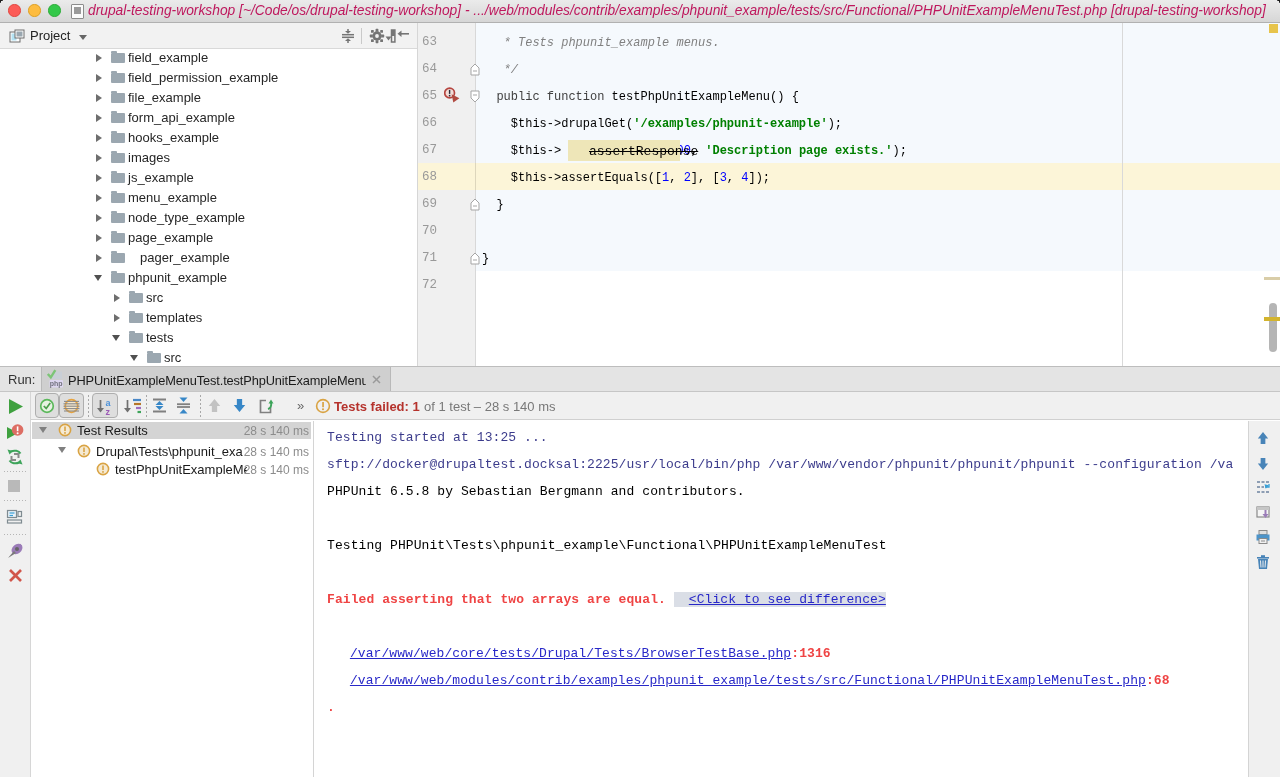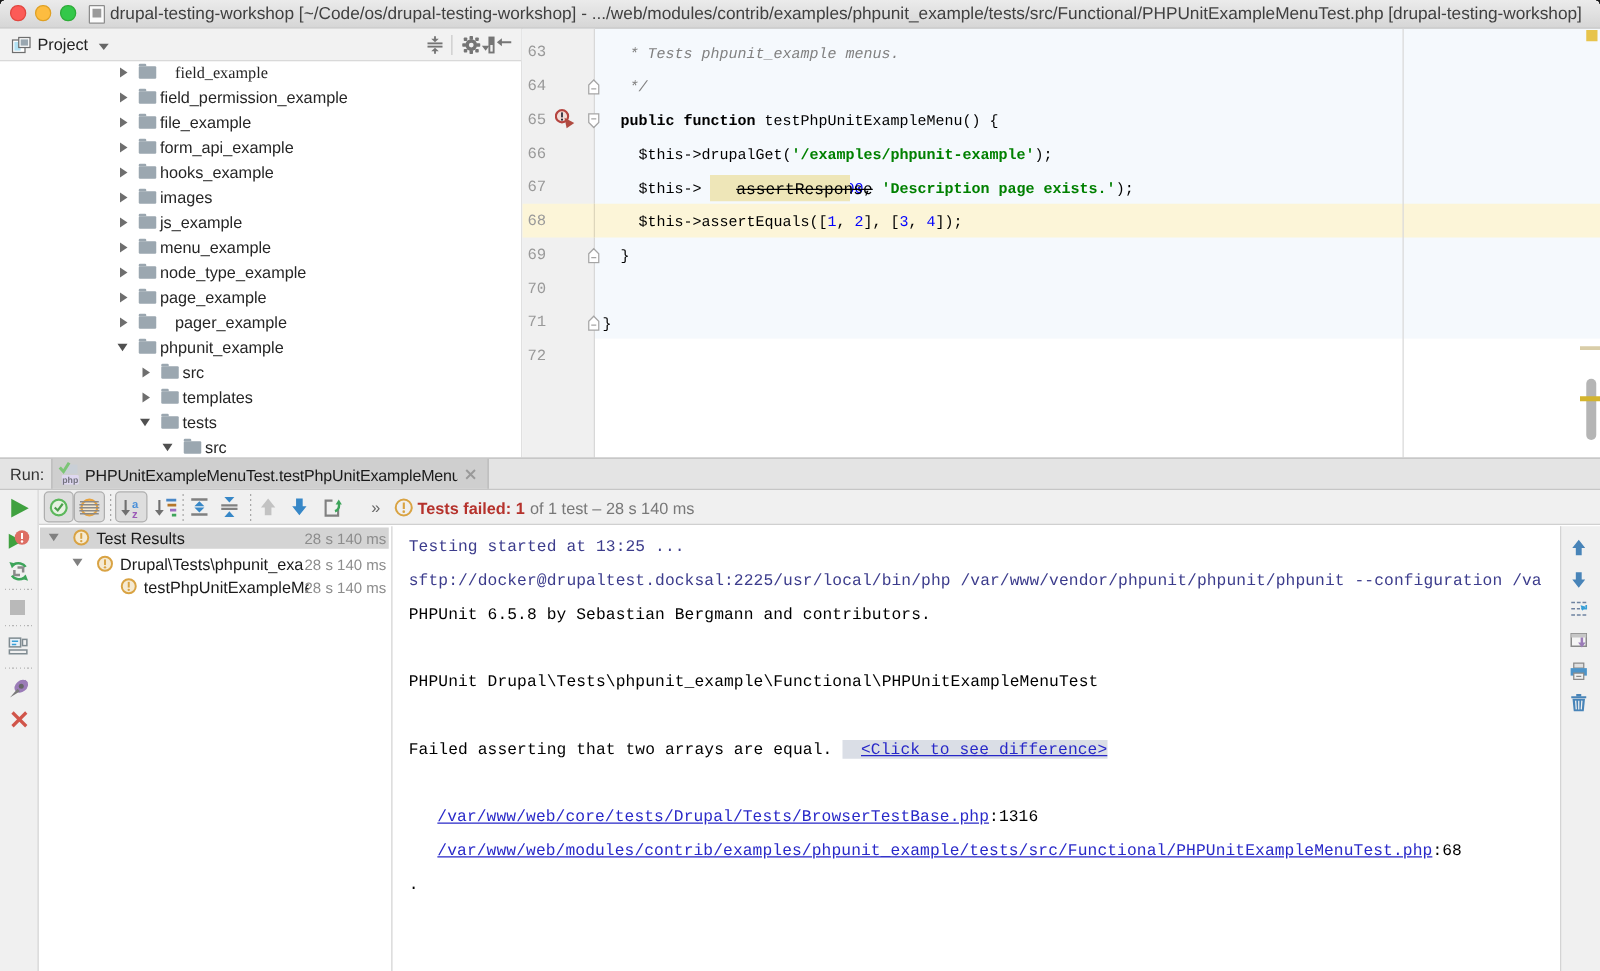--- a/index.html
+++ b/index.html
@@ -14,21 +14,21 @@
 <div class="abs" style="left:0;top:0;width:1280px;height:22px;
      background:linear-gradient(#ebebeb,#d6d6d6);border-bottom:1px solid #b1b1b1;"></div>
 <div class="abs" style="left:8px;top:4px;width:12.5px;height:12.5px;border-radius:50%;background:#fc5b57;border:0.5px solid #e2463f;box-sizing:border-box;"></div>
 <div class="abs" style="left:28px;top:4px;width:12.5px;height:12.5px;border-radius:50%;background:#fdbc40;border:0.5px solid #dfa023;box-sizing:border-box;"></div>
 <div class="abs" style="left:48px;top:4px;width:12.5px;height:12.5px;border-radius:50%;background:#34c84a;border:0.5px solid #2dac38;box-sizing:border-box;"></div>
 <div class="abs" style="left:0;top:0;width:3px;height:3px;background:radial-gradient(circle at 100% 100%, transparent 0 2.4px, #1a1a1a 2.6px);"></div>
 <div class="abs" style="left:1277px;top:0;width:3px;height:3px;background:radial-gradient(circle at 0% 100%, transparent 0 2.4px, #1a1a1a 2.6px);"></div>
 
 <div class="abs" style="left:71px;top:4px;width:11px;height:13px;background:#fbfbfb;border:1px solid #8c8c8c;border-radius:1px;"></div>
 <div class="abs" style="left:74px;top:7px;width:7px;height:7px;background:#9a9a9a;"></div>
-<div class="abs" style="left:88px;top:3px;width:1190px;height:17px;font-size:13.8px;color:#404040;white-space:nowrap;overflow:hidden;letter-spacing:0px;">drupal-testing-workshop [~/Code/os/drupal-testing-workshop] - .../web/modules/contrib/examples/phpunit_example/tests/src/Functional/PHPUnitExampleMenuTest.php [drupal-testing-workshop]</div>
+<div class="abs" style="left:88px;top:3px;width:1190px;height:17px;font-size:13.8px;color:#be185d;white-space:nowrap;overflow:hidden;letter-spacing:0px;font-style:italic;">drupal-testing-workshop [~/Code/os/drupal-testing-workshop] - .../web/modules/contrib/examples/phpunit_example/tests/src/Functional/PHPUnitExampleMenuTest.php [drupal-testing-workshop]</div>
 
 <div class="abs" style="left:0;top:23px;width:417px;height:343px;background:#fff;border-right:1px solid #d6d6d6;"></div>
 
 <div class="abs" style="left:0;top:23px;width:417px;height:25px;background:#f2f2f2;border-bottom:1px solid #d9d9d9;"></div>
 
 <svg class="abs" style="left:9px;top:28px;" width="16" height="16" viewBox="0 0 16 16">
   <rect x="1" y="4" width="10" height="10" fill="#fff" stroke="#6e6e6e"></rect>
   <rect x="2.5" y="5.5" width="5" height="7" fill="#40b6e0" opacity="0.4"></rect>
   <rect x="6" y="2" width="9" height="8" fill="#fff" stroke="#6e6e6e"></rect>
   <rect x="7.5" y="3.5" width="6" height="5" fill="#9aa7b0"></rect>
@@ -74,21 +74,21 @@
 <style>
 .trow{position:absolute;height:20px;font-size:13px;color:#262626;white-space:nowrap;}
 .arrow-r{position:absolute;width:0;height:0;border-top:4.5px solid transparent;border-bottom:4.5px solid transparent;border-left:6px solid #6e6e6e;}
 .arrow-d{position:absolute;width:0;height:0;border-left:4.5px solid transparent;border-right:4.5px solid transparent;border-top:6px solid #505050;}
 .folder{position:absolute;width:14px;height:10px;background:#9ba7b0;border-radius:1px;}
 .folder:before{content:"";position:absolute;left:0;top:-2px;width:6px;height:2px;background:#9ba7b0;border-radius:1px 1px 0 0;}
 </style>
 <div id="tree">
   <div class="arrow-r" style="left:96px;top:53.5px;"></div>
     <div class="folder" style="left:111px;top:53px;"></div>
-    <div class="trow" style="left:140px;top:50px;font-family:Liberation Serif, serif;">field_example</div>
+    <div class="trow" style="left:128px;top:50px;">field_example</div>
   <div class="arrow-r" style="left:96px;top:73.5px;"></div>
     <div class="folder" style="left:111px;top:73px;"></div>
     <div class="trow" style="left:128px;top:70px;">field_permission_example</div>
   <div class="arrow-r" style="left:96px;top:93.5px;"></div>
     <div class="folder" style="left:111px;top:93px;"></div>
     <div class="trow" style="left:128px;top:90px;">file_example</div>
   <div class="arrow-r" style="left:96px;top:113.5px;"></div>
     <div class="folder" style="left:111px;top:113px;"></div>
     <div class="trow" style="left:128px;top:110px;">form_api_example</div>
   <div class="arrow-r" style="left:96px;top:133.5px;"></div>
@@ -135,21 +135,21 @@
 <div class="abs" style="left:418px;top:23px;width:57px;height:343px;background:#f0f0f0;border-right:1px solid #d8d8d8;"></div>
 
 <div class="abs" style="left:418px;top:163px;width:862px;height:27px;background:#fcf5d8;"></div>
 <div class="abs" style="left:475px;top:163px;width:1px;height:27px;background:#ddd6bc;"></div>
 
 <div class="abs" style="left:1122px;top:23px;width:1px;height:343px;background:#d9d9d9;"></div>
 
 <style>
 .lnum{position:absolute;left:418px;width:19px;text-align:right;font-size:12.5px;font-family:"Liberation Mono",monospace;color:#999;}
 .cline{position:absolute;left:482px;font-size:12px;font-family:"Liberation Mono",monospace;color:#000;white-space:pre;}
-.kw{color:#000000;font-weight:bold;}
+.kw{color:#404040;font-weight:normal;}
 .str{color:#008000;font-weight:bold;}
 .num{color:#0000ff;}
 .cmt{color:#808080;font-style:italic;}
 </style>
 <div id="gutternums">
   <div class="lnum" style="top:35px;">63</div>
   <div class="lnum" style="top:62px;">64</div>
   <div class="lnum" style="top:89px;">65</div>
   <div class="lnum" style="top:116px;">66</div>
   <div class="lnum" style="top:143px;">67</div>
@@ -389,28 +389,28 @@
     </svg>
   <div class="ttxt" style="left:115px;top:462px;width:132px;">testPhpUnitExampleMe</div>
   <div class="ttime" style="left:229px;top:463px;">28 s 140 ms</div>
 </div>
 
 <div class="abs" style="left:313px;top:421px;width:1px;height:356px;background:#d4d4d4;"></div>
 
 <style>
 .con{position:absolute;left:327px;font-size:13px;font-family:"Liberation Mono",monospace;white-space:pre;letter-spacing:0.08px;}
 .blue{color:#3c3c8c;}
-.mar{color:#000000;}
+.mar{color:#ef4444;font-weight:bold;}
 .lnk{color:#2828c8;text-decoration:underline;padding-left:15px;}
 </style>
 <div id="console">
   <div class="con blue" style="top:430px;">Testing started at 13:25 ...</div>
   <div class="con blue" style="top:457px;">sftp://docker@drupaltest.docksal:2225/usr/local/bin/php /var/www/vendor/phpunit/phpunit/phpunit --configuration /va</div>
   <div class="con" style="top:484px;">PHPUnit 6.5.8 by Sebastian Bergmann and contributors.</div>
-  <div class="con" style="top:538px;">PHPUnit Drupal\Tests\phpunit_example\Functional\PHPUnitExampleMenuTest</div>
+  <div class="con" style="top:538px;">Testing PHPUnit\Tests\phpunit_example\Functional\PHPUnitExampleMenuTest</div>
   <div class="con" style="top:592px;"><span class="mar">Failed asserting that two arrays are equal.</span> <span class="lnk" style="background:#dadee6;">&lt;Click to see difference&gt;</span></div>
   <div class="con" style="top:646px;"> <span class="lnk">/var/www/web/core/tests/Drupal/Tests/BrowserTestBase.php</span><span class="mar">:1316</span></div>
   <div class="con" style="top:673px;"> <span class="lnk">/var/www/web/modules/contrib/examples/phpunit_example/tests/src/Functional/PHPUnitExampleMenuTest.php</span><span class="mar">:68</span></div>
   <div class="con mar" style="top:700px;">.</div>
 </div>
 
 <div class="abs" style="left:1248px;top:421px;width:32px;height:356px;background:#f0f0f0;border-left:1px solid #d4d4d4;box-sizing:border-box;"></div>
 <div id="rightstrip">
 
   <svg class="abs" style="left:1255px;top:430px;" width="16" height="16" viewBox="0 0 17 17">

